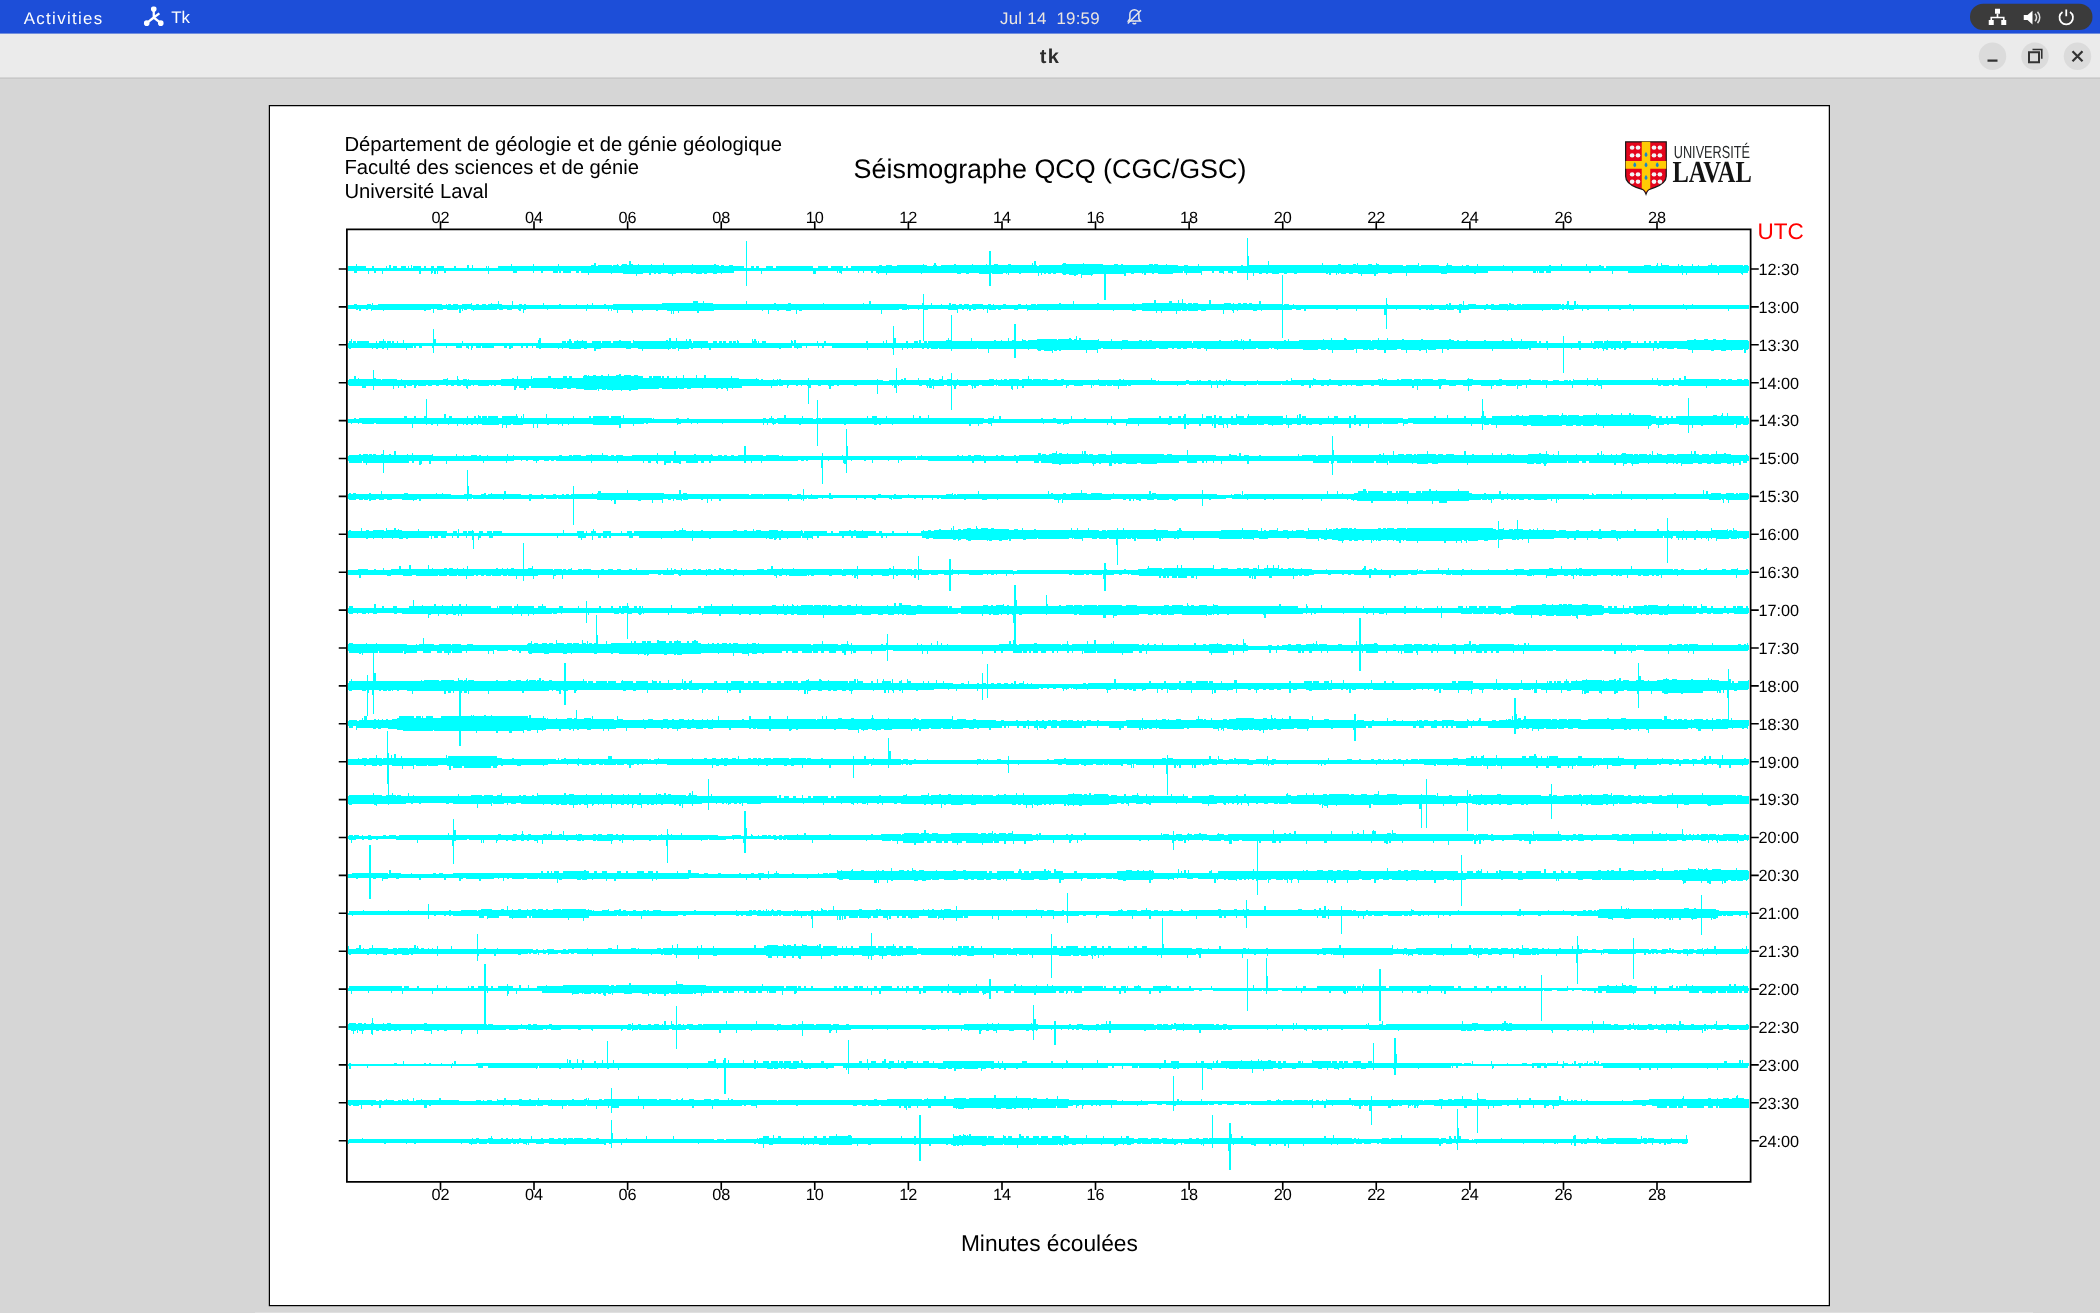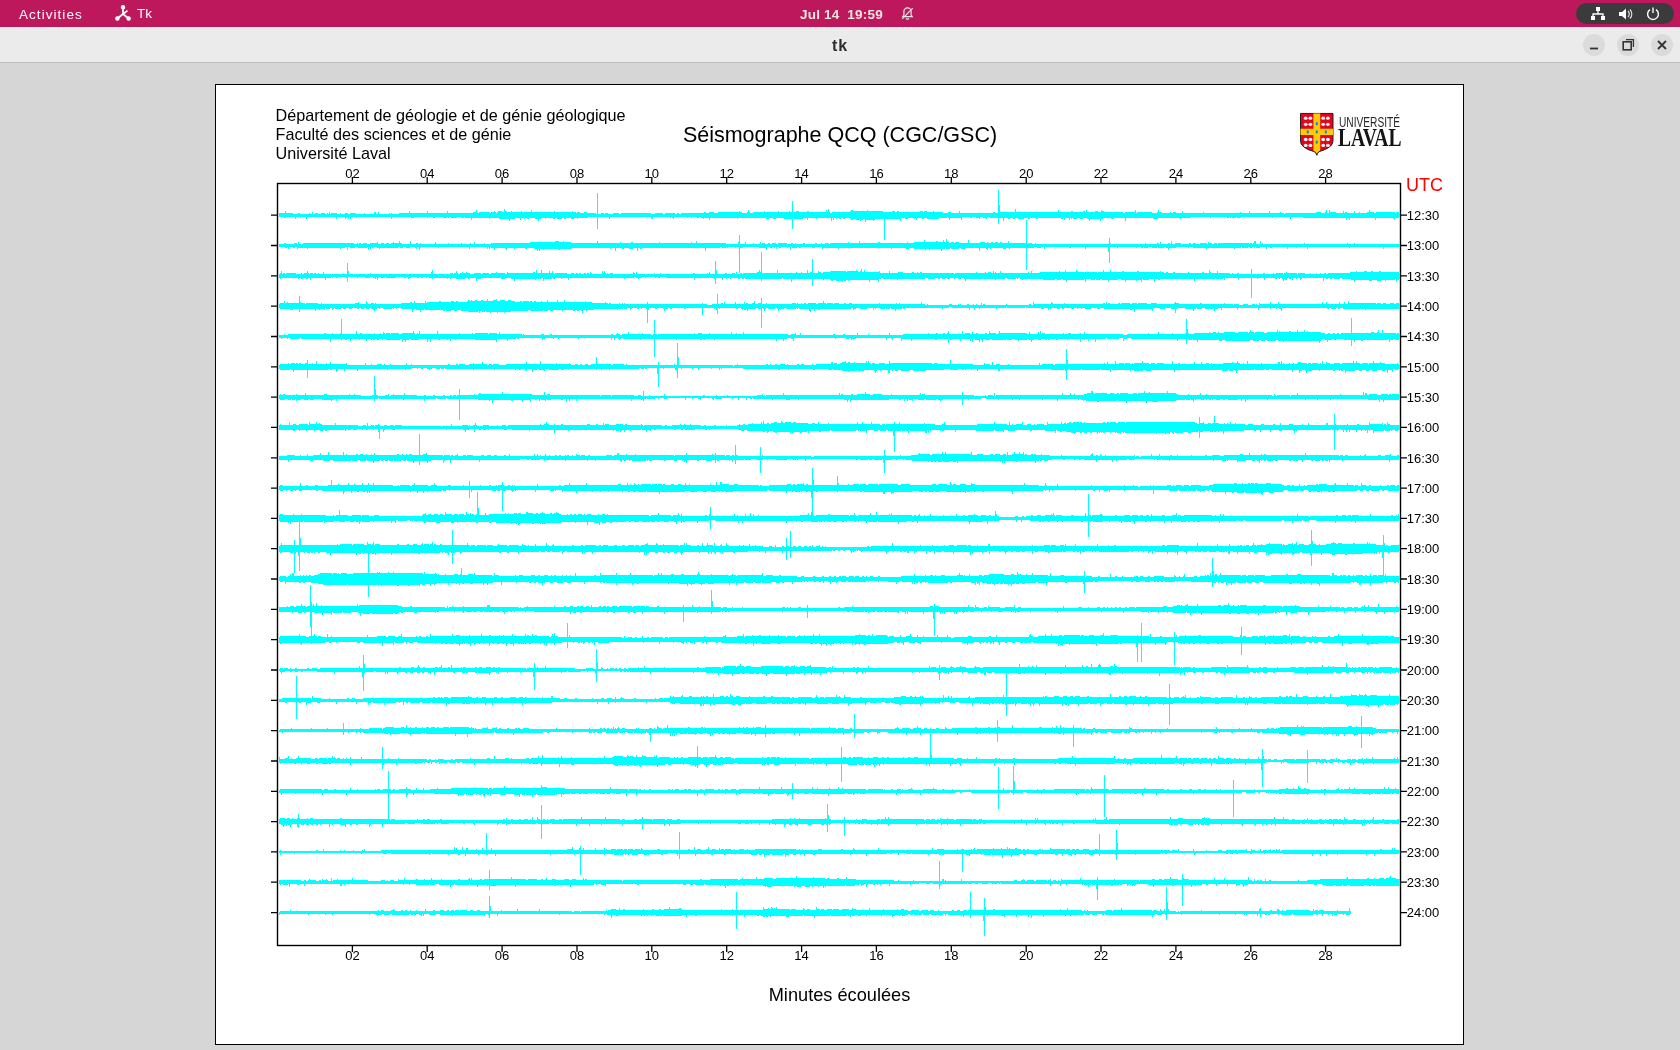--- a/index.html
+++ b/index.html
@@ -1,18 +1,18 @@
 <!DOCTYPE html>
 <html><head><meta charset="utf-8"><title>tk</title><style>
 *{margin:0;padding:0;box-sizing:border-box}
 html,body{width:1680px;height:1050px;overflow:hidden;background:#d6d6d6;font-family:"Liberation Sans",sans-serif}
-#topbar{position:absolute;left:0;top:0;width:1680px;height:27px;background:#be185d;color:#fff}
+#topbar{position:absolute;left:0;top:0;width:1680px;height:27px;background:#1d4ed8;color:#fff}
 #topbar .act{position:absolute;left:19px;top:6.5px;font-size:13.5px;letter-spacing:1.05px;color:#fdfdfd}
 #topbar .tkapp{position:absolute;left:137px;top:6px;font-size:13.5px;color:#fdfdfd}
-#topbar .clock{position:absolute;left:800px;top:7px;font-size:13.5px;color:#ece6df;font-weight:bold;letter-spacing:.2px}
+#topbar .clock{position:absolute;left:800px;top:7px;font-size:13.5px;color:#ece6df;font-weight:normal;letter-spacing:.2px}
 #tray{position:absolute;right:6px;top:3px;width:98px;height:21px;background:#3b3b3b;border-radius:11px}
 #titlebar{position:absolute;left:0;top:27px;width:1680px;height:36px;background:#ebebeb;border-bottom:1px solid #bfbfbf}
 #titlebar .t{position:absolute;left:0;width:100%;text-align:center;top:9.5px;font-size:16px;letter-spacing:1px;font-weight:bold;color:#2d2d2d}
 .wbtn{position:absolute;top:7px;width:22px;height:22px;border-radius:50%;background:#dbdbdb}
 #panel{position:absolute;left:215px;top:84px;width:1249px;height:961px;background:#fff;border:1.5px solid #000}
 </style></head><body>
 <div id="panel"></div>
 <svg width="1680" height="1050" viewBox="0 0 1680 1050" style="position:absolute;left:0;top:0">
 <g font-family="Liberation Sans, sans-serif" fill="#000">
 <text x="275.5" y="120.5" font-size="16.2">Département de géologie et de génie géologique</text>

